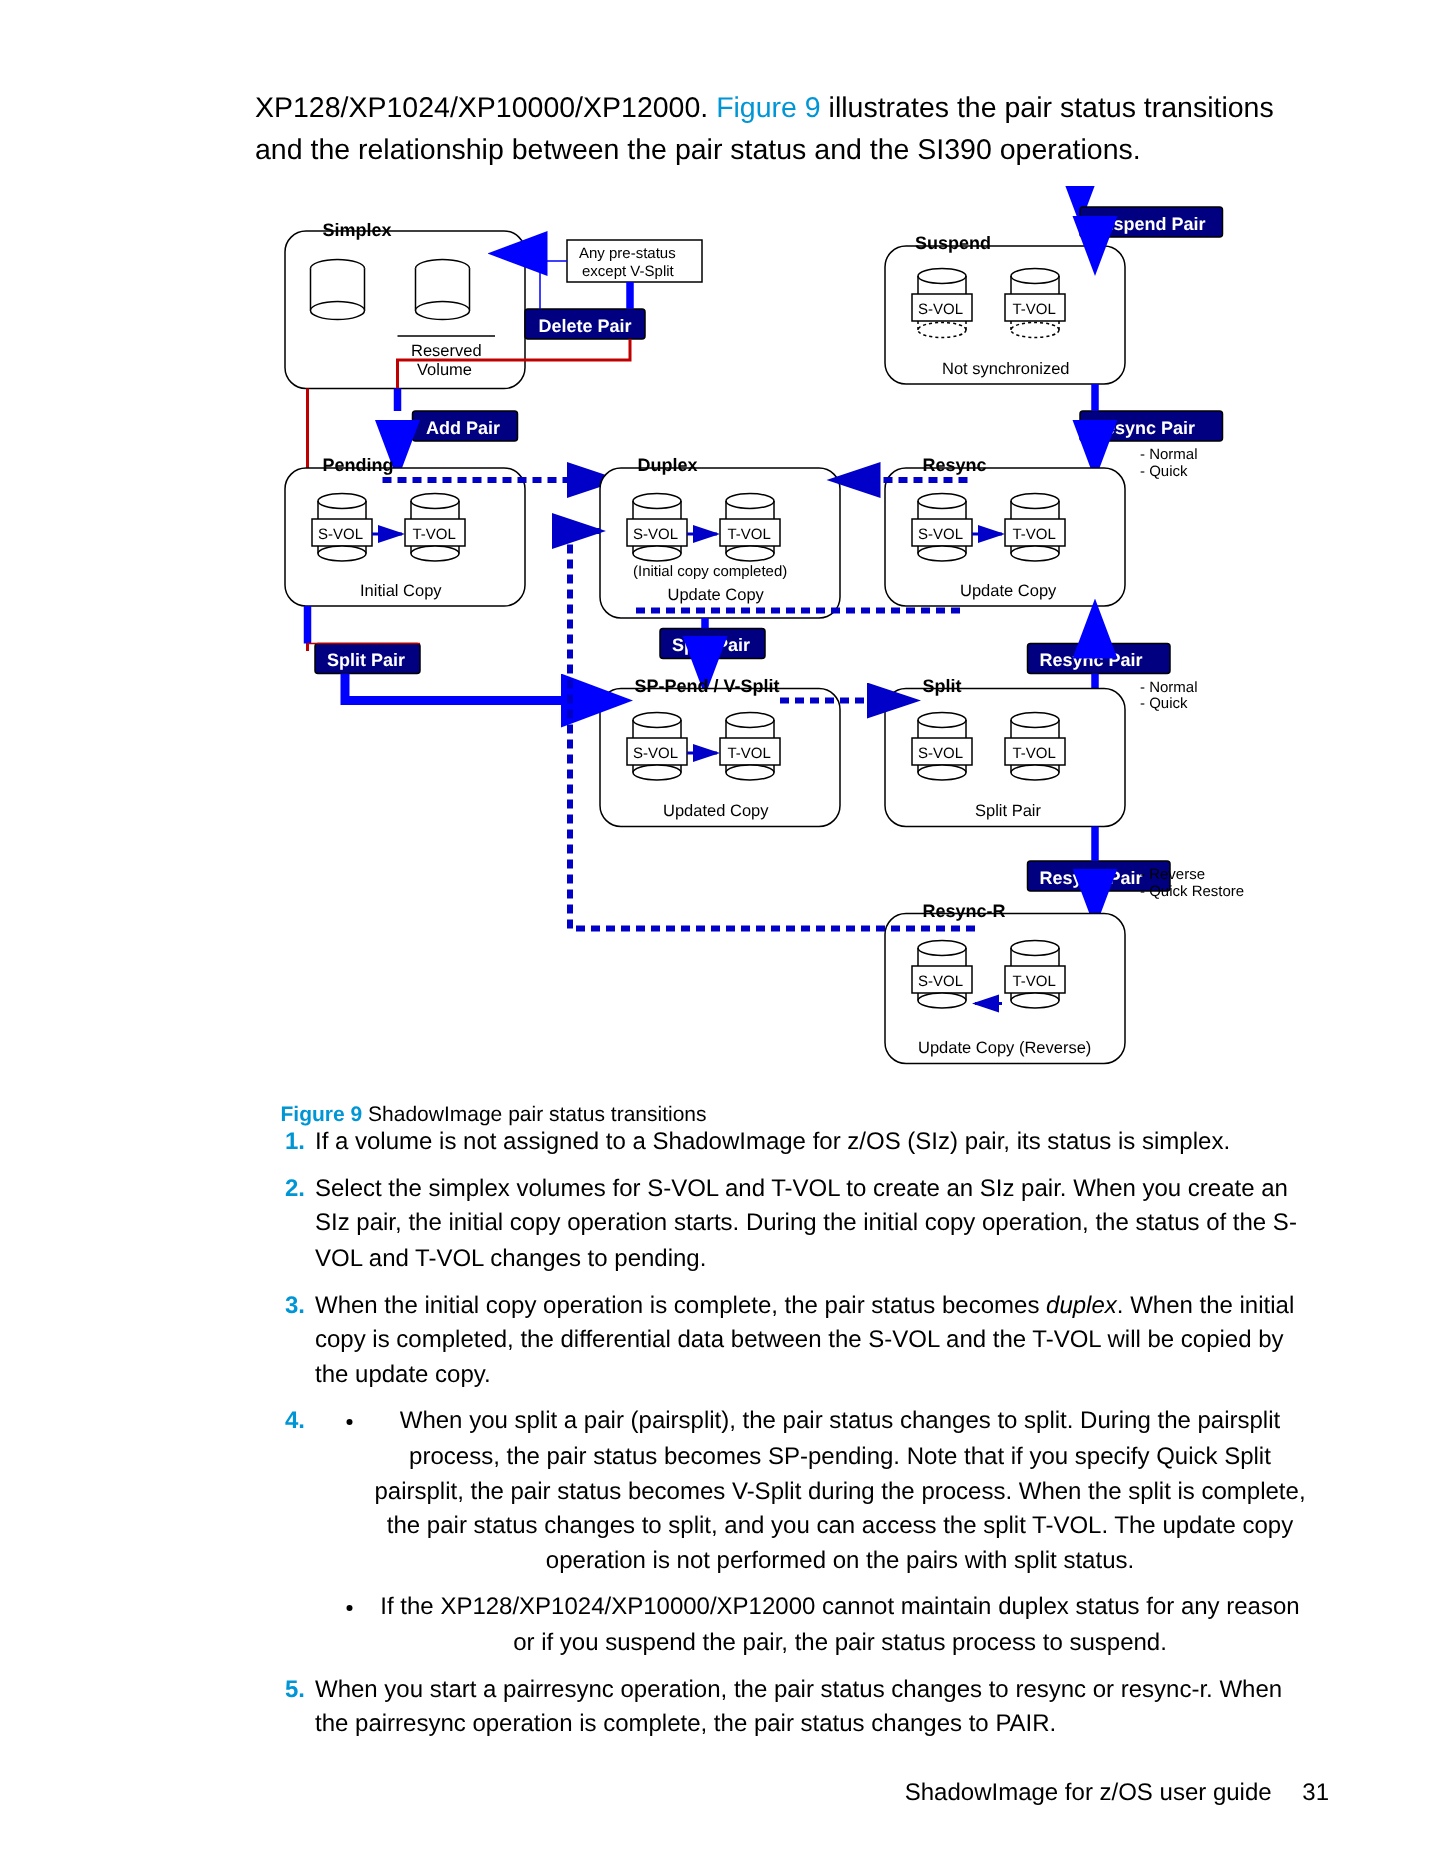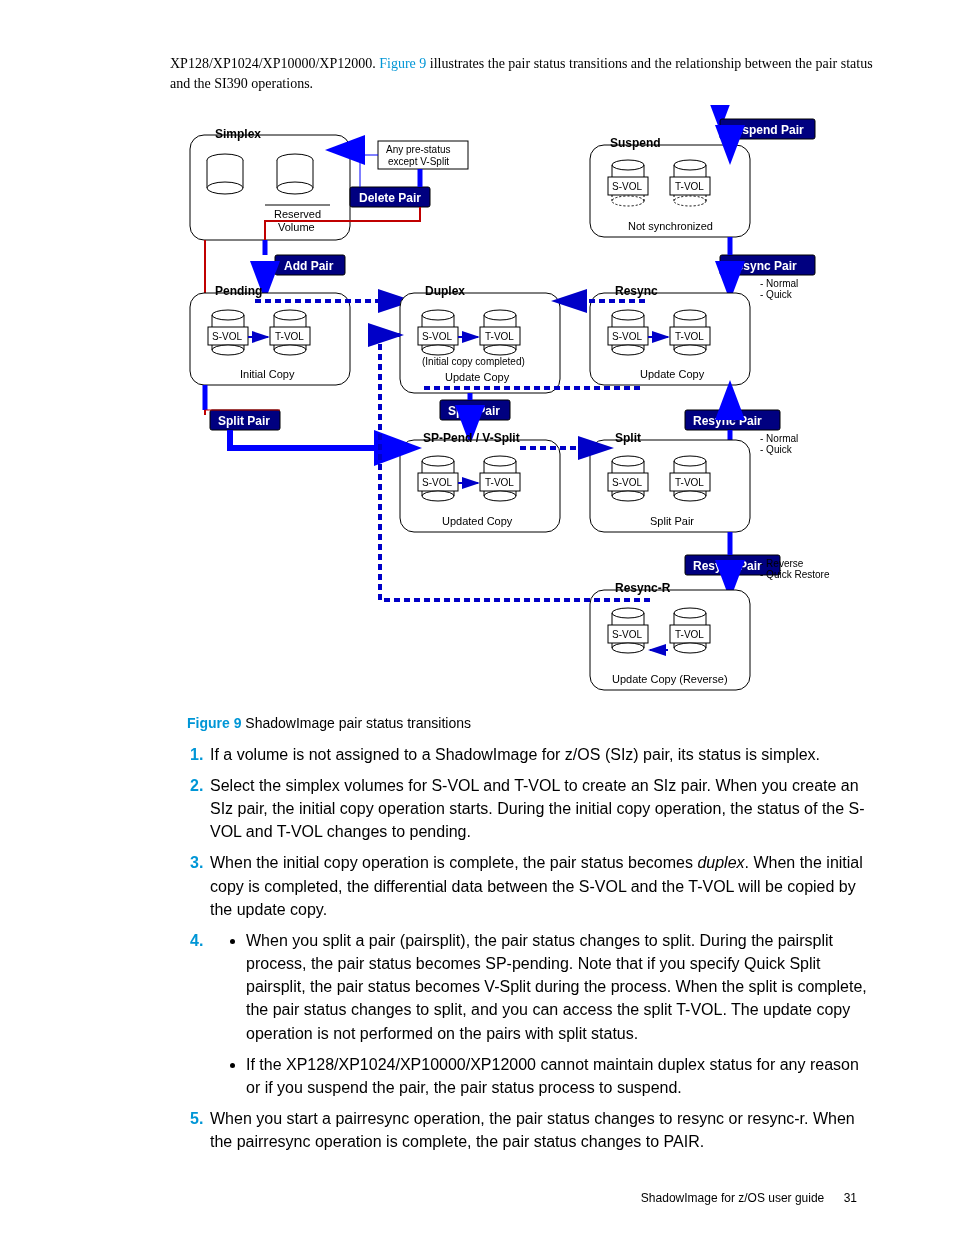--- a/index.html
+++ b/index.html
@@ -10,43 +10,42 @@
     width: 954px;
   }
   .page {
     padding: 40px 80px 40px 80px;
     box-sizing: border-box;
     width: 954px;
     position: relative;
     min-height: 1235px;
   }
   .intro {
-    font-size: 14px;
+    font-size: 19px;
     line-height: 1.45;
     color: #000;
     margin-left: 90px;
     margin-bottom: 10px;
-    font-family: Liberation Serif, serif;
   }
   .intro .link {
     color: #0096d6;
   }
   .diagram-container {
     margin: 5px 0 15px 90px;
     width: 680px;
     height: 595px;
     position: relative;
   }
   .diagram-container svg {
     display:block;
   }
   .figcap {
     margin-left: 90px;
     font-size: 14px;
-    margin-bottom: 12px;
+    margin-bottom: 0;
     padding-left: 17px;
   }
   .figcap .fignum {
     color: #0096d6;
     font-weight: bold;
   }
   ol.steps {
     margin: 0 0 0 90px;
     padding-left: 20px;
     list-style: none;
@@ -68,26 +67,27 @@
     left: 0;
   }
   ol.steps > li .italic { font-style: italic; }
   ul.sub {
     list-style: disc;
     margin: 8px 0 0 18px;
     padding-left: 18px;
   }
   ul.sub li {
     margin-bottom: 8px;
+    text-align: center;
   }
   .footer {
     position: absolute;
     bottom: 30px;
-    right: 97px;
-    font-size: 12px;
+    right: 68px;
+    font-size: 16px;
   }
   .footer .pg { margin-left: 16px; }
   
   .box-label { font-family: Arial; font-size: 11px; fill:#000; }
   .btn-label { font-family: Arial; font-size: 12px; fill:#fff; font-weight:bold; }
   .state-title { font-family: Arial; font-size: 12px; fill:#000; font-weight:bold; }
   .tiny { font-family: Arial; font-size: 10px; fill:#000; }
   .cyl-lbl { font-family: Arial; font-size: 10px; fill:#000; }
 </style>
 </head>

